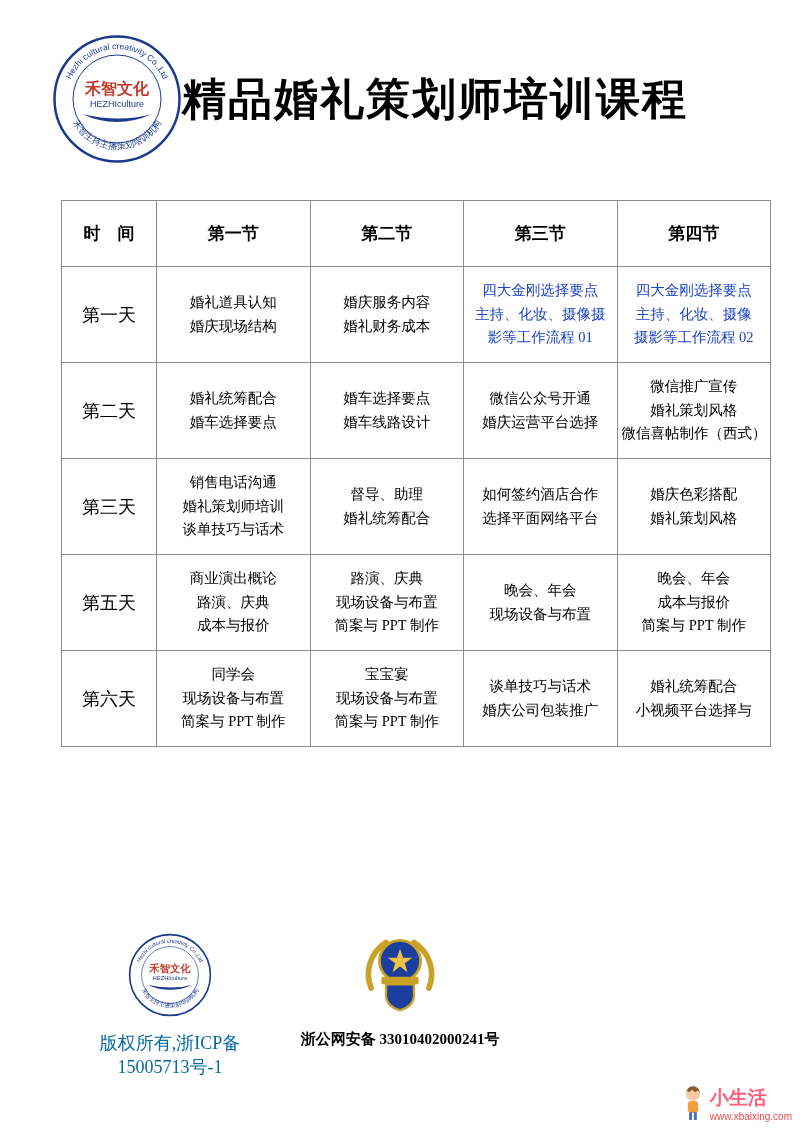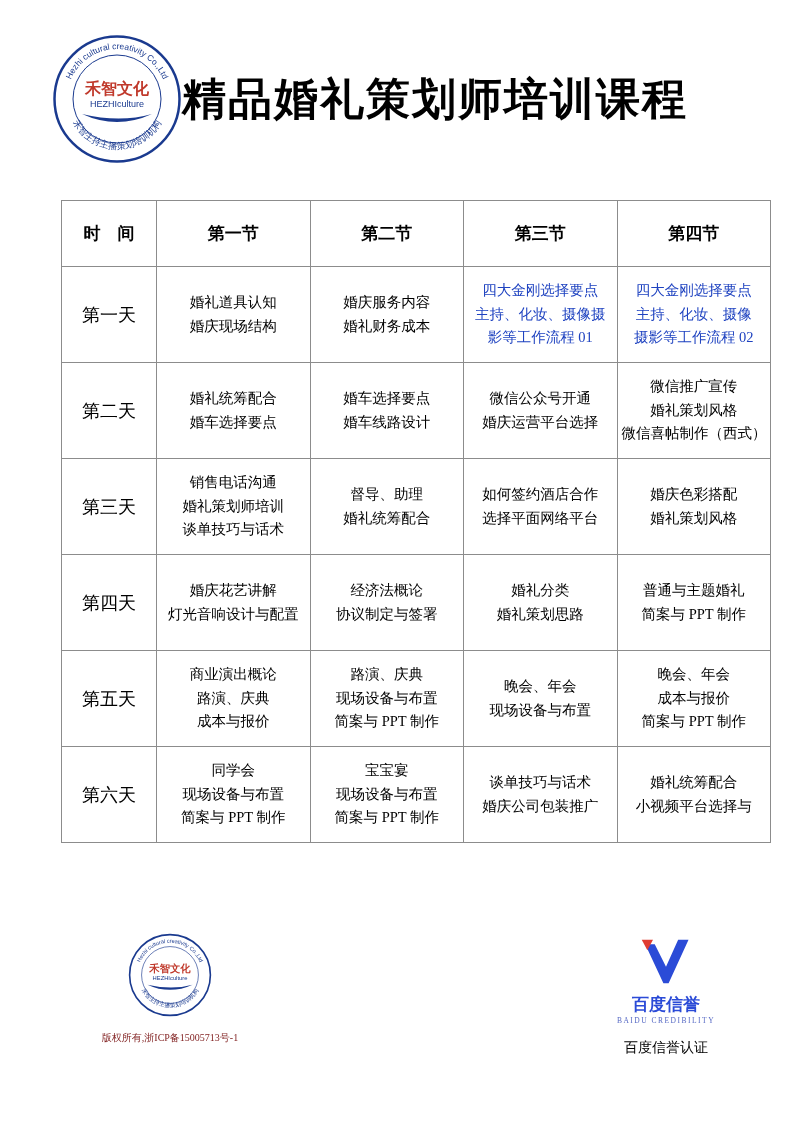--- a/index.html
+++ b/index.html
@@ -23,21 +23,21 @@
     padding:6px 4px; color:#000;
   }
   .course-table th { height:66px; font-size:17px; font-weight:bold; }
   .course-table td { height:96px; }
   .day-cell { font-size:18px; font-weight:normal; }
   .course-cell { font-size:14.5px; line-height:1.62; }
   .cell-line { white-space:nowrap; }
   
   .footer-left  { position:absolute; left:70px;  top:933px; width:200px; text-align:center; }
   .footer-left .logo-wrap { width:84px; height:84px; margin:0 auto; }
-  .copyright-text { margin-top:14px; font-size:10px; color:#7f1d1d; }
+  .copyright-text { margin-top:14px; font-size:18px; color:#0369a1; }
   .footer-center { position:absolute; left:290px; top:930px; width:220px; text-align:center; }
   .police-caption { margin-top:6px; font-size:15px; font-weight:bold; color:#000; }
   .footer-right { position:absolute; left:588px; top:938px; width:156px; text-align:center; }
   .baidu-title { margin-top:4px; font-size:17px; font-weight:bold; color:#2b4bd7; }
   .baidu-sub { font-size:7.5px; letter-spacing:1.5px; color:#5568c4; }
   .baidu-cert { margin-top:14px; font-size:14px; color:#000; }
   
   .watermark { position:absolute; right:8px; bottom:6px; display:flex;
                align-items:center; gap:4px; }
   .wm-texts { text-align:left; }
@@ -148,39 +148,20 @@
     <td class="course-cell">
             <div class="cell-line">如何签约酒店合作</div>
             <div class="cell-line">选择平面网络平台</div>
           </td>
     <td class="course-cell">
             <div class="cell-line">婚庆色彩搭配</div>
             <div class="cell-line">婚礼策划风格</div>
           </td>
   </tr>
 
-  <tr>
-    <td class="day-cell">第四天</td>
-    <td class="course-cell">
-            <div class="cell-line">婚庆花艺讲解</div>
-            <div class="cell-line">灯光音响设计与配置</div>
-          </td>
-    <td class="course-cell">
-            <div class="cell-line">经济法概论</div>
-            <div class="cell-line">协议制定与签署</div>
-          </td>
-    <td class="course-cell">
-            <div class="cell-line">婚礼分类</div>
-            <div class="cell-line">婚礼策划思路</div>
-          </td>
-    <td class="course-cell">
-            <div class="cell-line">普通与主题婚礼</div>
-            <div class="cell-line">简案与 PPT 制作</div>
-          </td>
-  </tr>
 
   <tr>
     <td class="day-cell">第五天</td>
     <td class="course-cell">
             <div class="cell-line">商业演出概论</div>
             <div class="cell-line">路演、庆典</div>
             <div class="cell-line">成本与报价</div>
           </td>
     <td class="course-cell">
             <div class="cell-line">路演、庆典</div>
@@ -238,25 +219,40 @@
           <textPath href="#arcBot2" startOffset="50%" text-anchor="middle">禾智主持主播策划培训机构</textPath>
         </text>
         <path d="M30,80 Q65,96 100,80 Q68,89 30,80 Z" fill="#1a3a8f"></path>
         <text x="65" y="60" text-anchor="middle" font-size="16" font-weight="bold" fill="#c0392b">禾智文化</text>
         <text x="65" y="73" text-anchor="middle" font-size="9" fill="#1a3a8f" font-family="Liberation Sans, sans-serif">HEZHIculture</text>
       </svg>
     </div>
     <div class="copyright-text">版权所有,浙ICP备15005713号-1</div>
   </div>
 
-
-  <div class="footer-right">
-    <svg viewBox="0 0 60 54" width="52" height="47">
-      <polygon points="6,7 17,7 30,33 44,2 56,2 33,52 27,52" fill="#2b4bd7"></polygon>
-      <polygon points="2,2 15,2 8.5,14" fill="#e03c31"></polygon>
+  <div class="footer-center">
+    <svg viewBox="0 0 90 96" width="84" height="90">
+      <path d="M14,62 C7,44 13,24 30,13" fill="none" stroke="#c9a227" stroke-width="6" stroke-linecap="round"></path>
+      <path d="M76,62 C83,44 77,24 60,13" fill="none" stroke="#c9a227" stroke-width="6" stroke-linecap="round"></path>
+      <circle cx="45" cy="33" r="22" fill="#1c3f9e" stroke="#c9a227" stroke-width="3"></circle>
+      <polygon points="45,20 48.2,29.5 58,29.5 50.2,35.5 53,45 45,39 37,45 39.8,35.5 32,29.5 41.8,29.5" fill="#e8c547"></polygon>
+      <rect x="25" y="50" width="40" height="8" rx="2" fill="#c9a227"></rect>
+      <path d="M30,58 h30 v12 c0,8 -7,14 -15,16 c-8,-2 -15,-8 -15,-16 z" fill="#1c3f9e" stroke="#c9a227" stroke-width="2.5"></path>
     </svg>
-    <div class="baidu-title">百度信誉</div>
-    <div class="baidu-sub">BAIDU CREDIBILITY</div>
-    <div class="baidu-cert">百度信誉认证</div>
-  </div>
-
+    <div class="police-caption">浙公网安备 33010402000241号</div>
+  </div>
+
+
+  <div class="watermark">
+    <svg viewBox="0 0 30 42" width="26" height="37">
+      <circle cx="15" cy="10" r="8" fill="#f8c9a0"></circle>
+      <path d="M7,9 a8,8 0 0 1 16,0 l-2.5,-3 -3,2 -3.5,-3 -3.5,3 -3,-2 z" fill="#8a5a2b"></path>
+      <rect x="9" y="18" width="12" height="14" rx="4" fill="#f0a13c"></rect>
+      <rect x="10.5" y="31" width="3.4" height="9" fill="#4a6fb5"></rect>
+      <rect x="16" y="31" width="3.4" height="9" fill="#4a6fb5"></rect>
+    </svg>
+    <div class="wm-texts">
+      <div class="wm-name">小生活</div>
+      <div class="wm-url">www.xbaixing.com</div>
+    </div>
+  </div>
 
 </div>
 
 </body></html>

